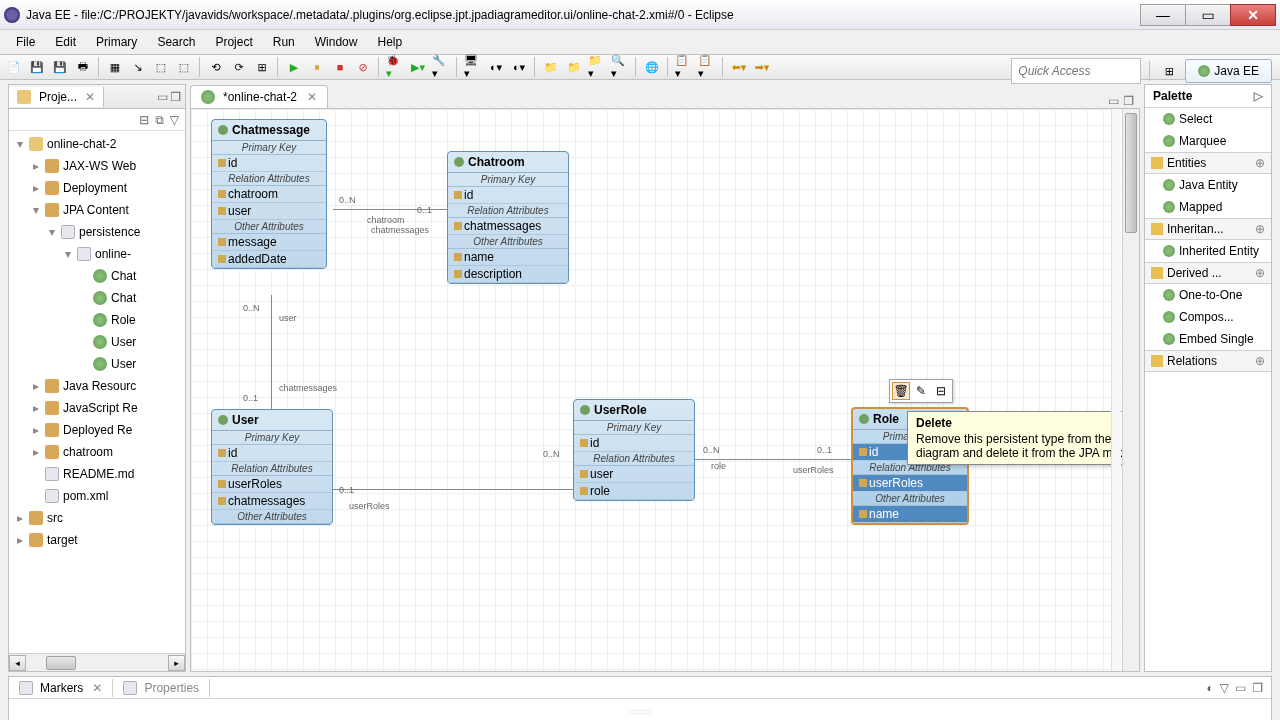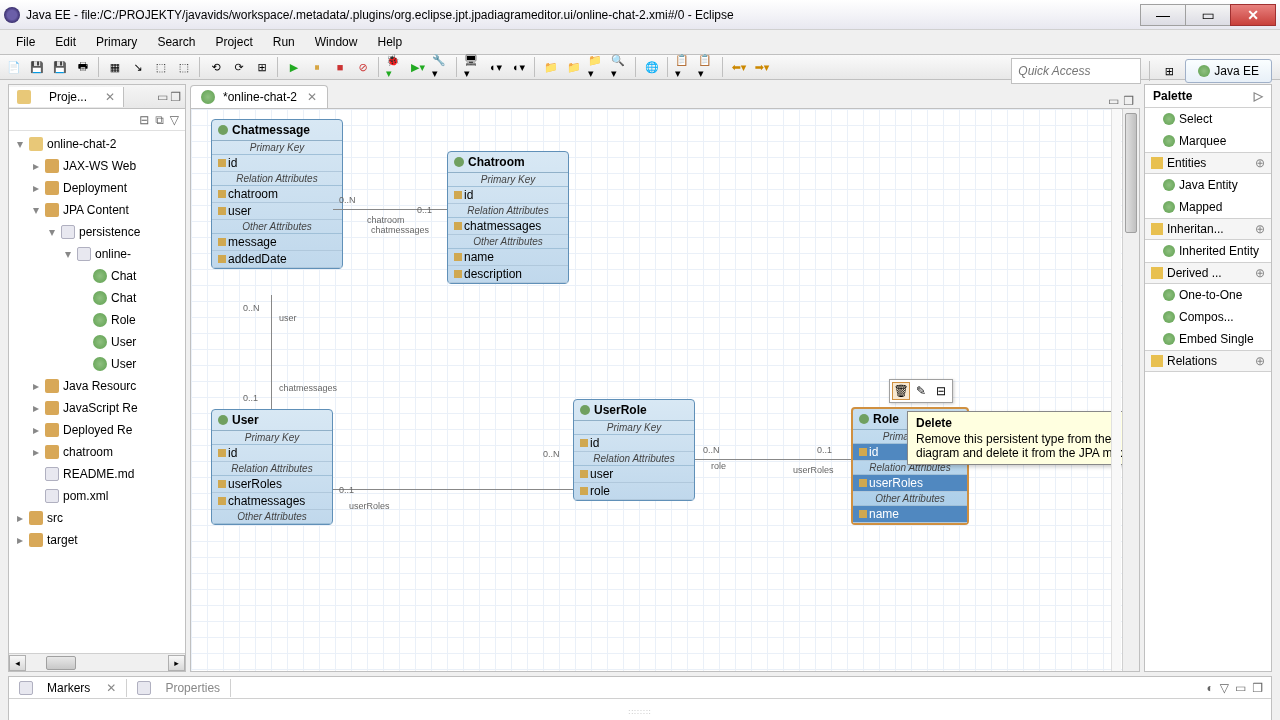--- a/index.html
+++ b/index.html
@@ -14,21 +14,21 @@
 .menubar span { padding:2px 10px; }
 .toolbar { height:26px; background:linear-gradient(#fafafa,#e8e8e8); border-top:1px solid #c0c0c0; border-bottom:1px solid #c0c0c0; display:flex; align-items:center; padding:0 4px; gap:3px; }
 .tb { width:20px; height:20px; border:1px solid transparent; border-radius:2px; display:inline-flex; align-items:center; justify-content:center; font-size:11px; }
 .sep { width:2px; height:20px; border-left:1px solid #c0c0c0; margin:0 2px; }
 .perspective-bar { position:absolute; right:8px; top:58px; display:flex; align-items:center; gap:6px; }
 .quick-access { width:130px; height:26px; border:1px solid #c0c0c0; padding:2px 6px; color:#888; font-style:italic; background:#fff; }
 .persp-btn { padding:4px 12px; border:1px solid #a0b0c8; border-radius:3px; background:linear-gradient(#fafeff,#e8f0f8); display:flex; align-items:center; gap:4px; }
 .workspace { display:flex; height:calc(100% - 80px - 44px); }
 .sidebar { width:178px; background:#fff; border:1px solid #c0c0c0; margin:4px 0 4px 8px; display:flex; flex-direction:column; }
 .tab-header { height:24px; display:flex; align-items:center; background:linear-gradient(#f5f5f5,#e8e8e8); border-bottom:1px solid #c0c0c0; }
-.tab-header .tab { padding:3px 8px; background:#fff; border-right:1px solid #c0c0c0; display:flex; align-items:center; gap:14px; }
+.tab-header .tab { padding:3px 8px; background:#fff; border-right:1px solid #c0c0c0; display:flex; align-items:center; gap:4px; }
 .tab-header .ctl { margin-left:auto; display:flex; gap:2px; padding-right:4px; color:#666; }
 .mini-tb { height:22px; border-bottom:1px solid #e0e0e0; display:flex; align-items:center; justify-content:flex-end; padding:0 6px; gap:6px; color:#666; }
 .tree { flex:1; overflow:hidden; padding:2px 0; }
 .tree div { white-space:nowrap; padding:1px 0; display:flex; align-items:center; height:22px; }
 .tree .l0{padding-left:8px}.tree .l1{padding-left:24px}.tree .l2{padding-left:40px}.tree .l3{padding-left:56px}.tree .l4{padding-left:72px}
 .tw{width:10px; display:inline-block; color:#888; margin-right:2px;}
 .ticon{width:14px;height:14px;margin-right:4px;border-radius:2px;display:inline-block;}
 .ti-proj{background:#e8c878;}.ti-pkg{background:#d8a858;}.ti-file{background:#e8e8f0;border:1px solid #b0b0c0;}.ti-ent{background:radial-gradient(circle,#8fc080,#5fa050);border-radius:50%;}
 .scrollbar-h{height:18px;background:#f0f0f0;border-top:1px solid #d0d0d0;display:flex;align-items:center;}
 .sb-btn{width:17px;height:16px;background:linear-gradient(#f8f8f8,#d8d8d8);border:1px solid #b0b0b0;display:flex;align-items:center;justify-content:center;font-size:9px;}
@@ -54,21 +54,21 @@
 .tooltip { position:absolute; background:#ffffe0; border:1px solid #888; padding:4px 8px; font-size:11px; box-shadow:2px 2px 4px rgba(0,0,0,.2); width:250px; }
 .tooltip b{display:block;margin-bottom:2px;}
 .palette { width:128px; margin:4px 8px 4px 0; background:#fff; border:1px solid #c0c0c0; display:flex; flex-direction:column; }
 .pal-head { padding:4px 8px; font-weight:bold; border-bottom:1px solid #d0d0d0; display:flex; align-items:center; gap:4px; }
 .pal-item { padding:4px 6px 4px 18px; display:flex; align-items:center; gap:4px; }
 .pal-grp { padding:3px 6px; background:#f5f5f5; border-top:1px solid #d0d0d0; border-bottom:1px solid #d0d0d0; display:flex; align-items:center; gap:4px; font-size:11px; }
 .picon{width:12px;height:12px;display:inline-block;}
 .pi-folder{background:#e8c050;}.pi-ent{background:radial-gradient(#8fc080,#5fa050);border-radius:50%;}
 .bottom-area { height:44px; margin:0 8px 0 8px; background:#fff; border:1px solid #c0c0c0; border-bottom:none; display:flex; flex-direction:column; }
 .bottom-tabs { height:22px; display:flex; align-items:center; border-bottom:1px solid #d0d0d0; }
-.bottom-tab { padding:2px 10px; border-right:1px solid #d0d0d0; display:flex; align-items:center; gap:10px; }
+.bottom-tab { padding:2px 10px; border-right:1px solid #d0d0d0; display:flex; align-items:center; gap:3px; }
 .bottom-tab.active { background:#fff; }
 .bottom-tab.inactive { color:#888; }
 .bottom-content { padding:2px 8px; color:#444; }
 .vscroll{position:absolute;right:0;top:0;bottom:0;width:17px;background:#f0f0f0;border-left:1px solid #d0d0d0;}
 .vs-thumb{position:absolute;left:2px;right:2px;height:120px;top:4px;background:linear-gradient(90deg,#e0e0e0,#c0c0c0);border:1px solid #a0a0a0;border-radius:2px;}
 .outline-strip{position:absolute;right:18px;top:0;bottom:0;width:10px;background:#f8f8f8;border-left:1px solid #e0e0e0;}
 .resize-handle{position:absolute;bottom:6px;left:50%;width:60px;height:6px;transform:translateX(-50%);color:#aaa;font-size:7px;letter-spacing:1px;text-align:center;}
 </style>
 </head>
 <body>
@@ -275,21 +275,21 @@
           <span>*online-chat-2</span>
           <span style="margin-left:6px;color:#888">✕</span>
         </div>
       <div class="editor-ctl">
           <span>▭</span>
           <span>❐</span>
         </div>
     </div>
     <div class="canvas">
 
-      <div class="entity" style="left:20px;top:10px;width:132px">
+      <div class="entity" style="left:20px;top:10px;width:116px">
         <div class="et">
             <span class="eicon"></span>
             <span>Chatmessage</span>
           </div>
         <div class="sec">Primary Key</div>
         <div class="fld">
             <span class="ficon"></span>
             <span>id</span>
           </div>
         <div class="sec">Relation Attributes</div>

